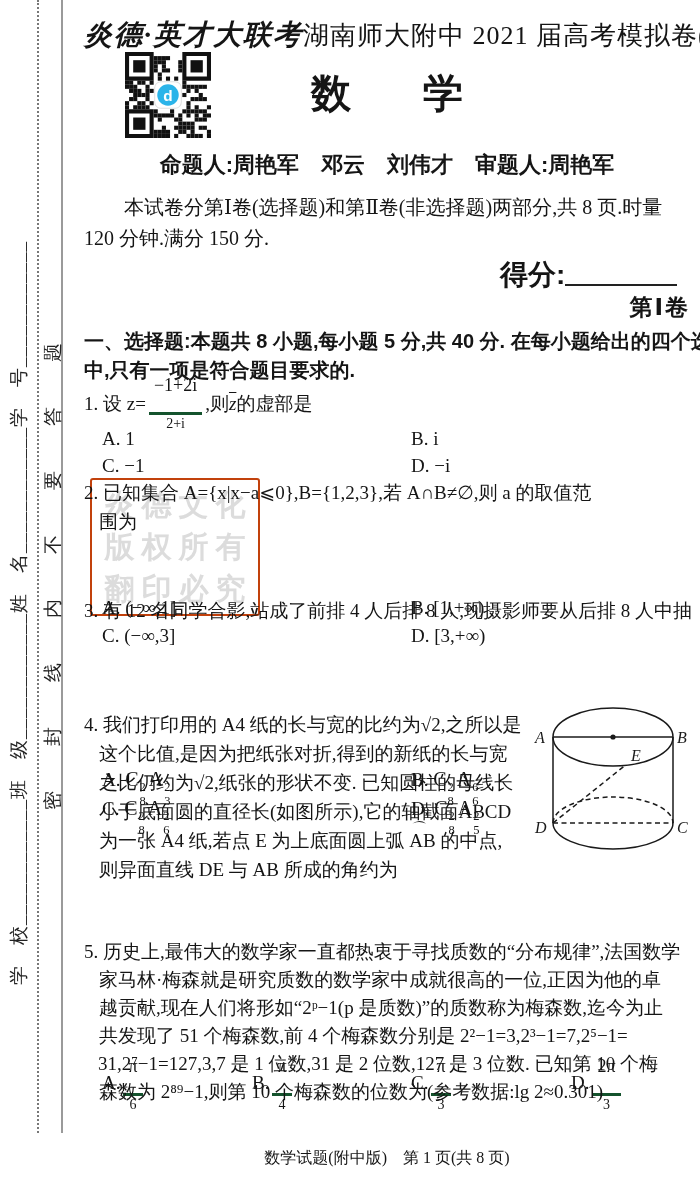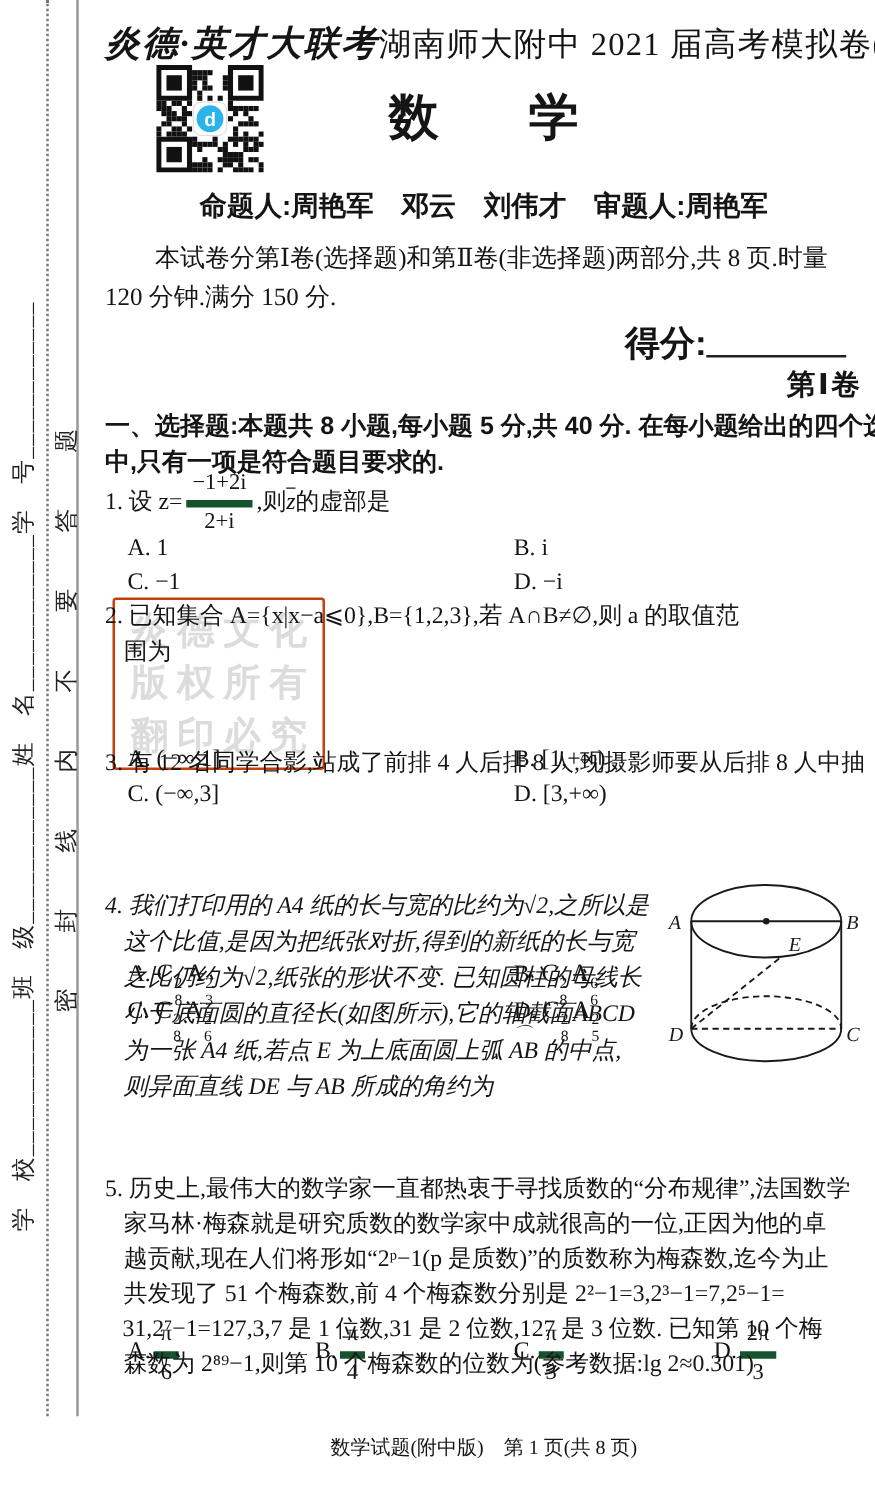--- a/index.html
+++ b/index.html
@@ -51,33 +51,33 @@
   .instr div{white-space:nowrap;}
 
   
   .q{position:absolute;left:84px;font-size:19px;line-height:29px;}
   .q .cont{padding-left:15px;}
   .optgrid{position:relative;}
   .optgrid span.o{position:absolute;white-space:nowrap;}
 
   
   .frac{display:inline-flex;flex-direction:column;align-items:center;vertical-align:middle;margin:0 3px;line-height:1.1;}
-  .frac .num{border-bottom:6px solid #14532d;padding:0 5px 4px;font-size:18px;}
-  .frac .den{padding:1px 5px 0;font-size:18px;}
+  .frac .num{border-bottom:3px solid #14532d;padding:0 5px 16px;font-size:18px;}
+  .frac .den{padding:1px 5px 0;font-size:14px;}
   .bar{text-decoration:overline;font-style:italic;}
   
   .scr{display:inline-flex;flex-direction:column;align-items:flex-start;font-size:12.5px;line-height:1.08;vertical-align:-5px;margin:0 3px 0 1px;}
   .mb{font-size:20px;}
   
   .overarc{position:relative;display:inline-block;}
   .overarc .arcmark{position:absolute;top:-12px;left:2px;font-size:16px;}
 
   .q1row{display:flex;align-items:center;white-space:nowrap;}
   .q4text{width:450px;}
-  .q4text div{white-space:nowrap;font-style:italic;}
+  .q4text div{white-space:nowrap;}
   .fig{position:absolute;left:527px;top:692px;}
 
   .footer{position:absolute;left:84px;top:1148px;width:606px;text-align:center;font-size:16px;white-space:nowrap;}
 </style>
 </head>
 <body>
 
 <div id="page">
 
   <div class="rail-dotted"></div>

